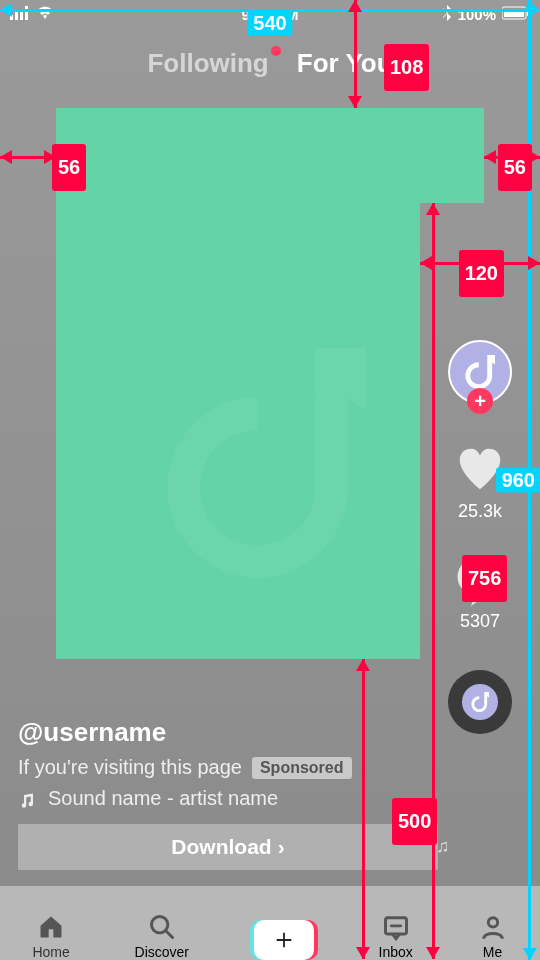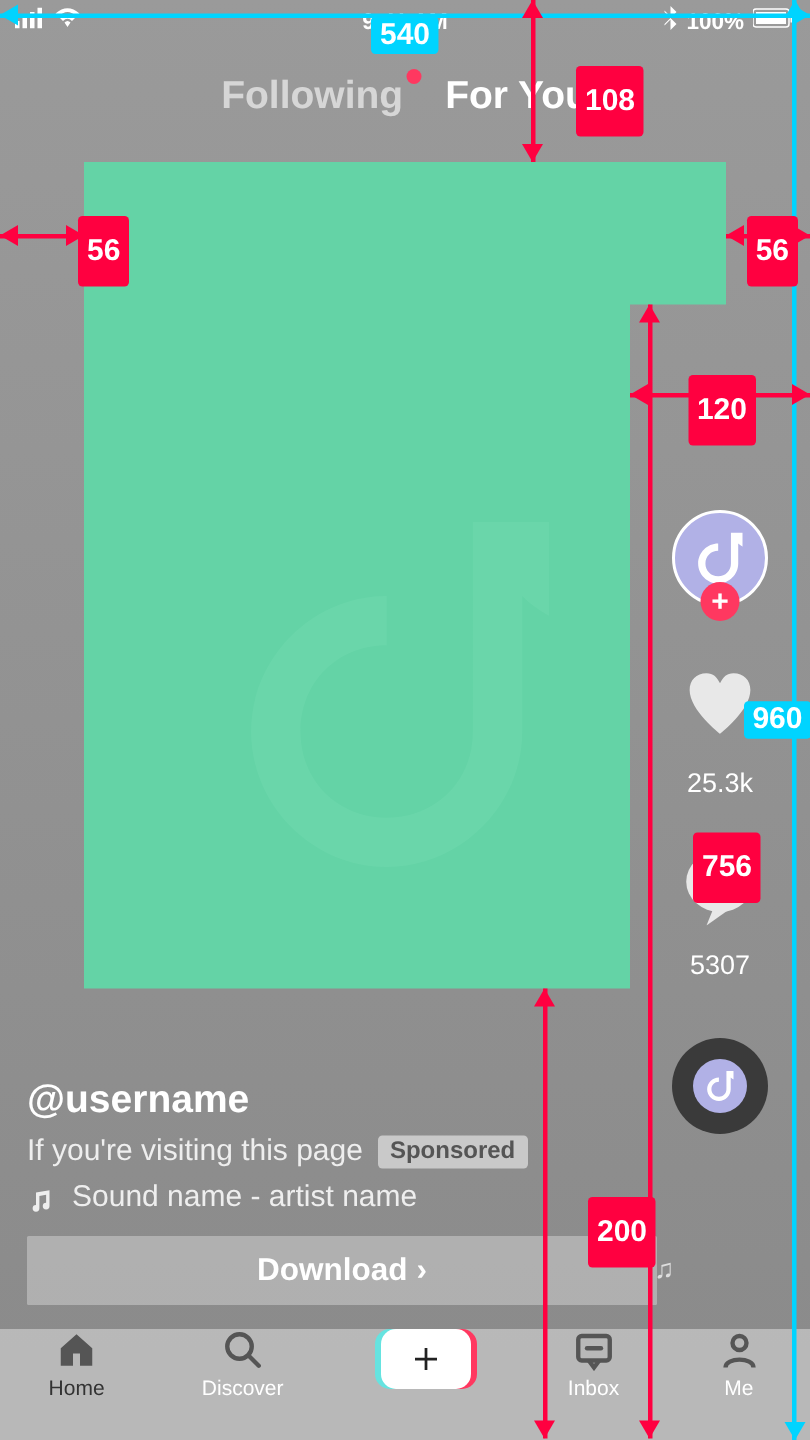--- a/index.html
+++ b/index.html
@@ -19,40 +19,40 @@
   .top-tabs .inactive { color:rgba(255,255,255,0.6); position:relative; }
   .top-tabs .dot { width:10px; height:10px; border-radius:50%; background:#ff3860; position:absolute; top:-2px; right:-12px; }
   .top-tabs .active { color:#fff; }
   .logo-ghost { position:absolute; left:156px; top:348px; opacity:0.25; }
 
   
   .rail { position:absolute; right:10px; top:340px; width:100px; display:flex; flex-direction:column; align-items:center; gap:18px; }
   .avatar-wrap { position:relative; width:64px; height:64px; }
   .avatar { width:64px; height:64px; border-radius:50%; background:#b1b1e6; border:2px solid #fff; display:flex; align-items:center; justify-content:center; }
   .plus-badge { position:absolute; bottom:-10px; left:50%; transform:translateX(-50%); width:26px; height:26px; border-radius:50%; background:#ff3860; display:flex; align-items:center; justify-content:center; color:#fff; font-size:20px; font-weight:700; }
-  .rail-item { display:flex; flex-direction:column; align-items:center; gap:16px; }
+  .rail-item { display:flex; flex-direction:column; align-items:center; gap:5px; }
   .rail-count { font-size:18px; color:#fff; font-weight:500; }
   .heart { width:54px; height:54px; }
   .comment { width:54px; height:54px; }
   .share { width:54px; height:54px; }
   .disc { width:64px; height:64px; border-radius:50%; background:#3a3a3a; display:flex; align-items:center; justify-content:center; position:relative; }
   .disc-inner { width:36px; height:36px; border-radius:50%; background:#b1b1e6; display:flex; align-items:center; justify-content:center; }
   .notes { position:absolute; right:78px; bottom:106px; }
 
   
   .meta { position:absolute; left:18px; bottom:90px; right:130px; display:flex; flex-direction:column; gap:8px; }
   .username { font-size:26px; font-weight:700; }
   .caption { font-size:20px; color:#eee; display:flex; align-items:center; gap:10px; }
   .sponsored { background:#c9c9c9; color:#555; font-size:16px; padding:2px 8px; border-radius:3px; font-weight:600; }
   .sound { font-size:20px; color:#eee; display:flex; align-items:flex-end; gap:12px; }
   .cta { margin-top:6px; width:420px; height:46px; background:rgba(200,200,200,0.6); display:flex; align-items:center; justify-content:center; font-size:21px; font-weight:600; color:#fff; gap:6px; border-radius:1px; }
 
   
-  .nav { position:absolute; left:0; right:0; bottom:0; height:74px; background:rgba(230,230,230,0.5); display:flex; align-items:flex-start; justify-content:space-around; }
-  .nav-item { display:flex; flex-direction:column; align-items:center; gap:3px; font-size:14px; color:#ffffff; font-weight:500; }
+  .nav { position:absolute; left:0; right:0; bottom:0; height:74px; background:rgba(230,230,230,0.5); display:flex; align-items:flex-end; justify-content:space-around; }
+  .nav-item { display:flex; flex-direction:column; align-items:center; gap:3px; font-size:14px; color:#000000; font-weight:500; }
   .nav-item.active { color:#333; }
   .create-btn { width:60px; height:40px; border-radius:10px; background:#fff; position:relative; display:flex; align-items:center; justify-content:center; }
   .create-btn::before { content:""; position:absolute; left:-5px; top:0; bottom:0; width:14px; background:#66e3e0; border-radius:10px 0 0 10px; z-index:-1;}
   .create-btn::after { content:""; position:absolute; right:-5px; top:0; bottom:0; width:14px; background:#ff3860; border-radius:0 10px 10px 0; z-index:-1;}
 
 </style>
 </head>
 <body>
 
 <div style="position:absolute; inset:0; background:linear-gradient(#9a9a9a,#8a8a8a);"></div>
@@ -239,13 +239,13 @@
 <div class="dim-badge" style="right:36px; top:250px;">120</div>
 
 <div style="position:absolute; left:432px; top:203px; width:3px; height:756px; background:#ff0040;"></div>
 <div style="position:absolute; left:426px; top:203px; border-left:7px solid transparent; border-right:7px solid transparent; border-bottom:12px solid #ff0040;"></div>
 <div style="position:absolute; left:426px; top:947px; border-left:7px solid transparent; border-right:7px solid transparent; border-top:12px solid #ff0040;"></div>
 <div class="dim-badge" style="left:418px; top:555px;">756</div>
 
 <div style="position:absolute; left:362px; top:659px; width:3px; height:300px; background:#ff0040;"></div>
 <div style="position:absolute; left:356px; top:659px; border-left:7px solid transparent; border-right:7px solid transparent; border-bottom:12px solid #ff0040;"></div>
 <div style="position:absolute; left:356px; top:947px; border-left:7px solid transparent; border-right:7px solid transparent; border-top:12px solid #ff0040;"></div>
-<div class="dim-badge" style="left:348px; top:798px;">200</div>
+<div class="dim-badge" style="left:348px; top:798px;">500</div>
 
 </body></html>

